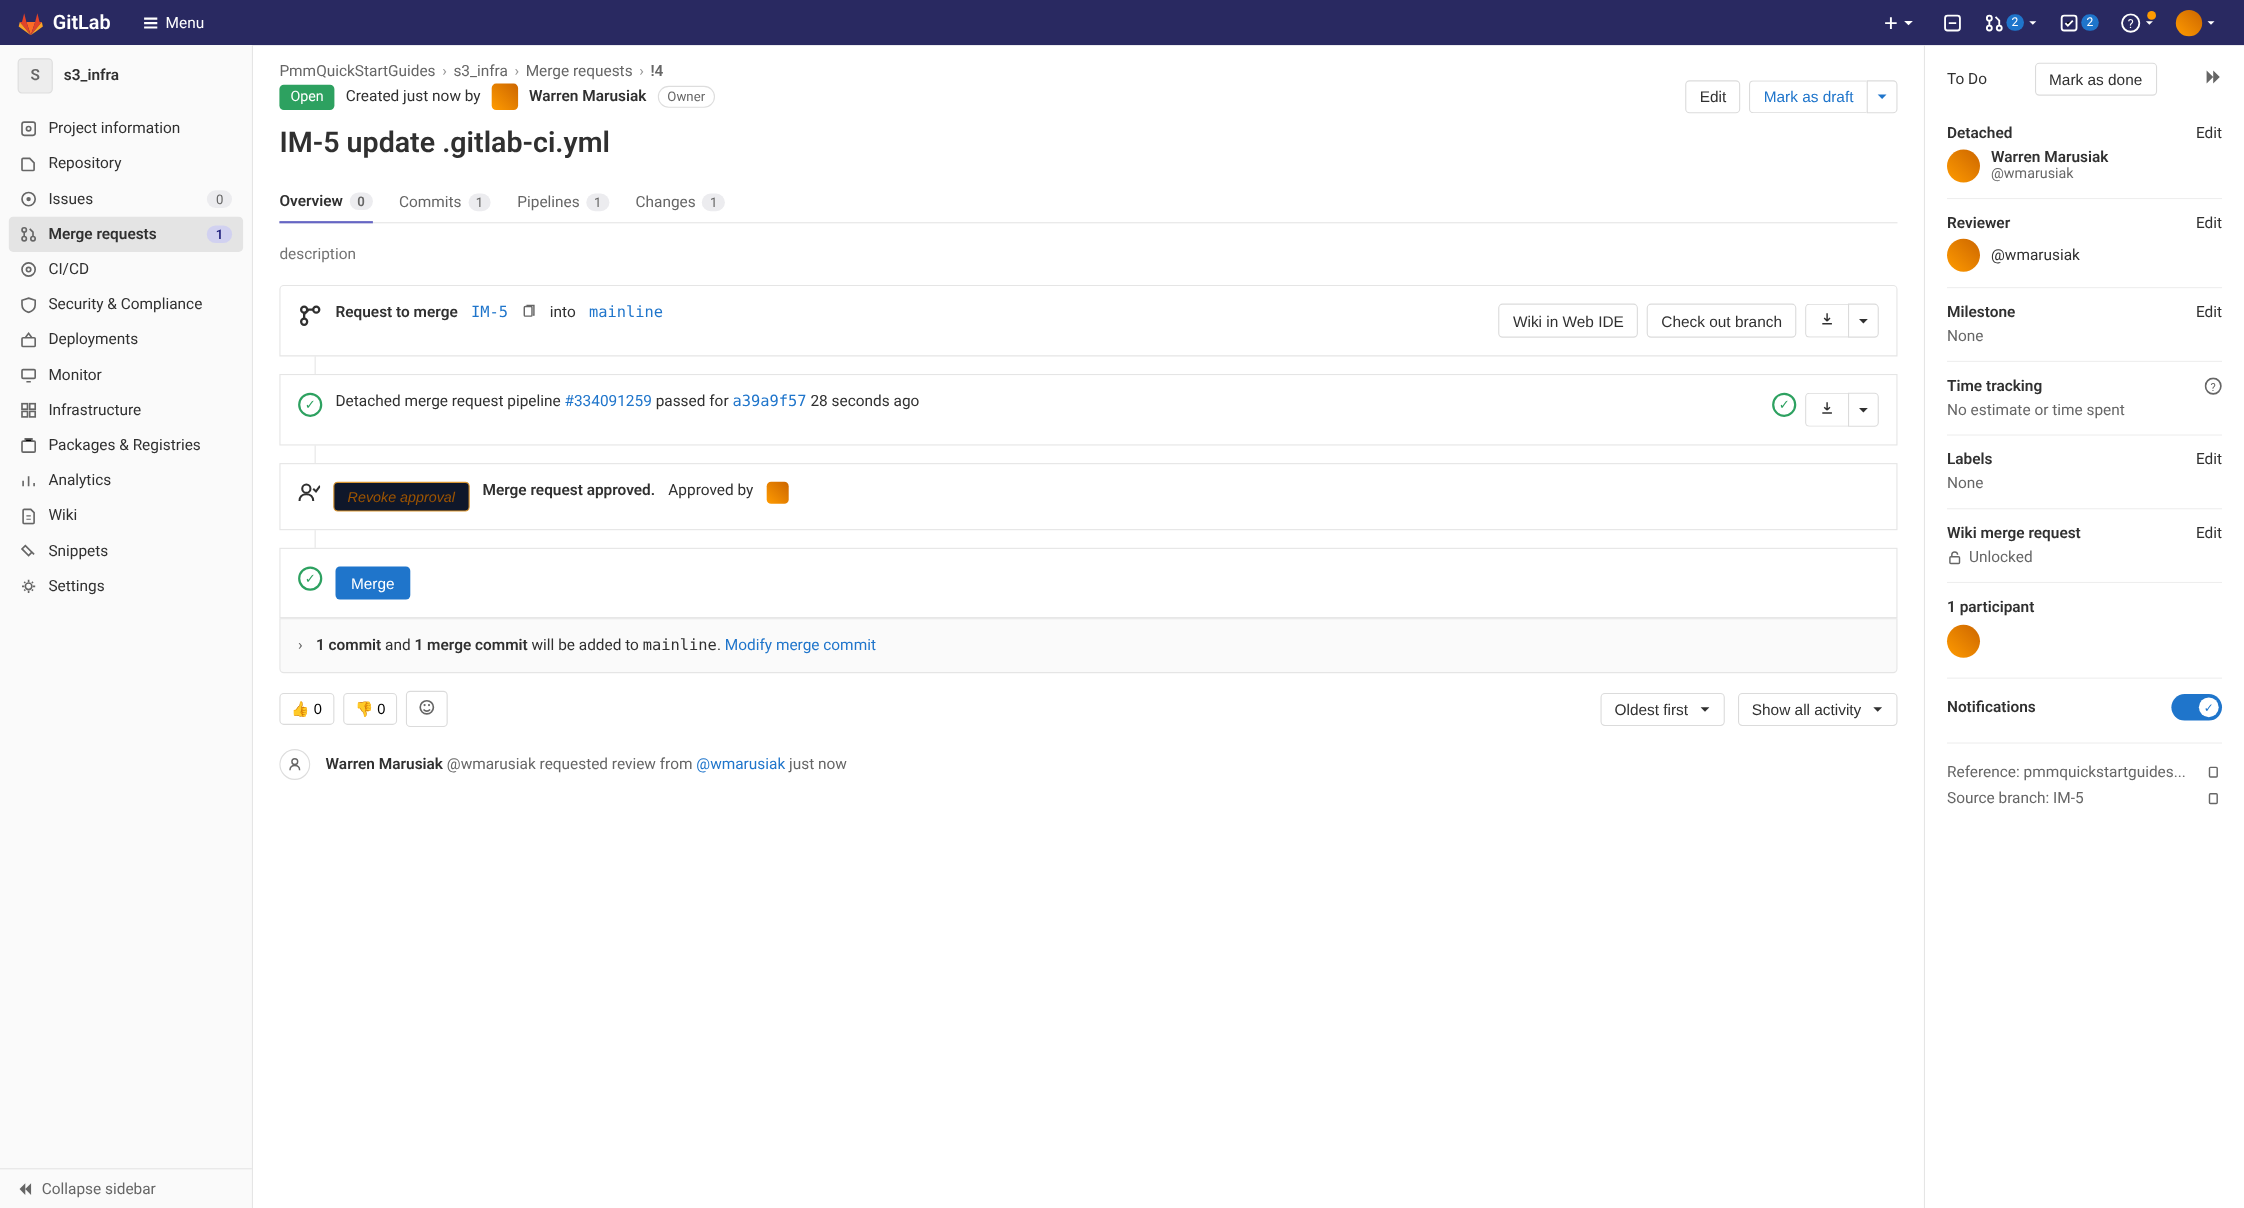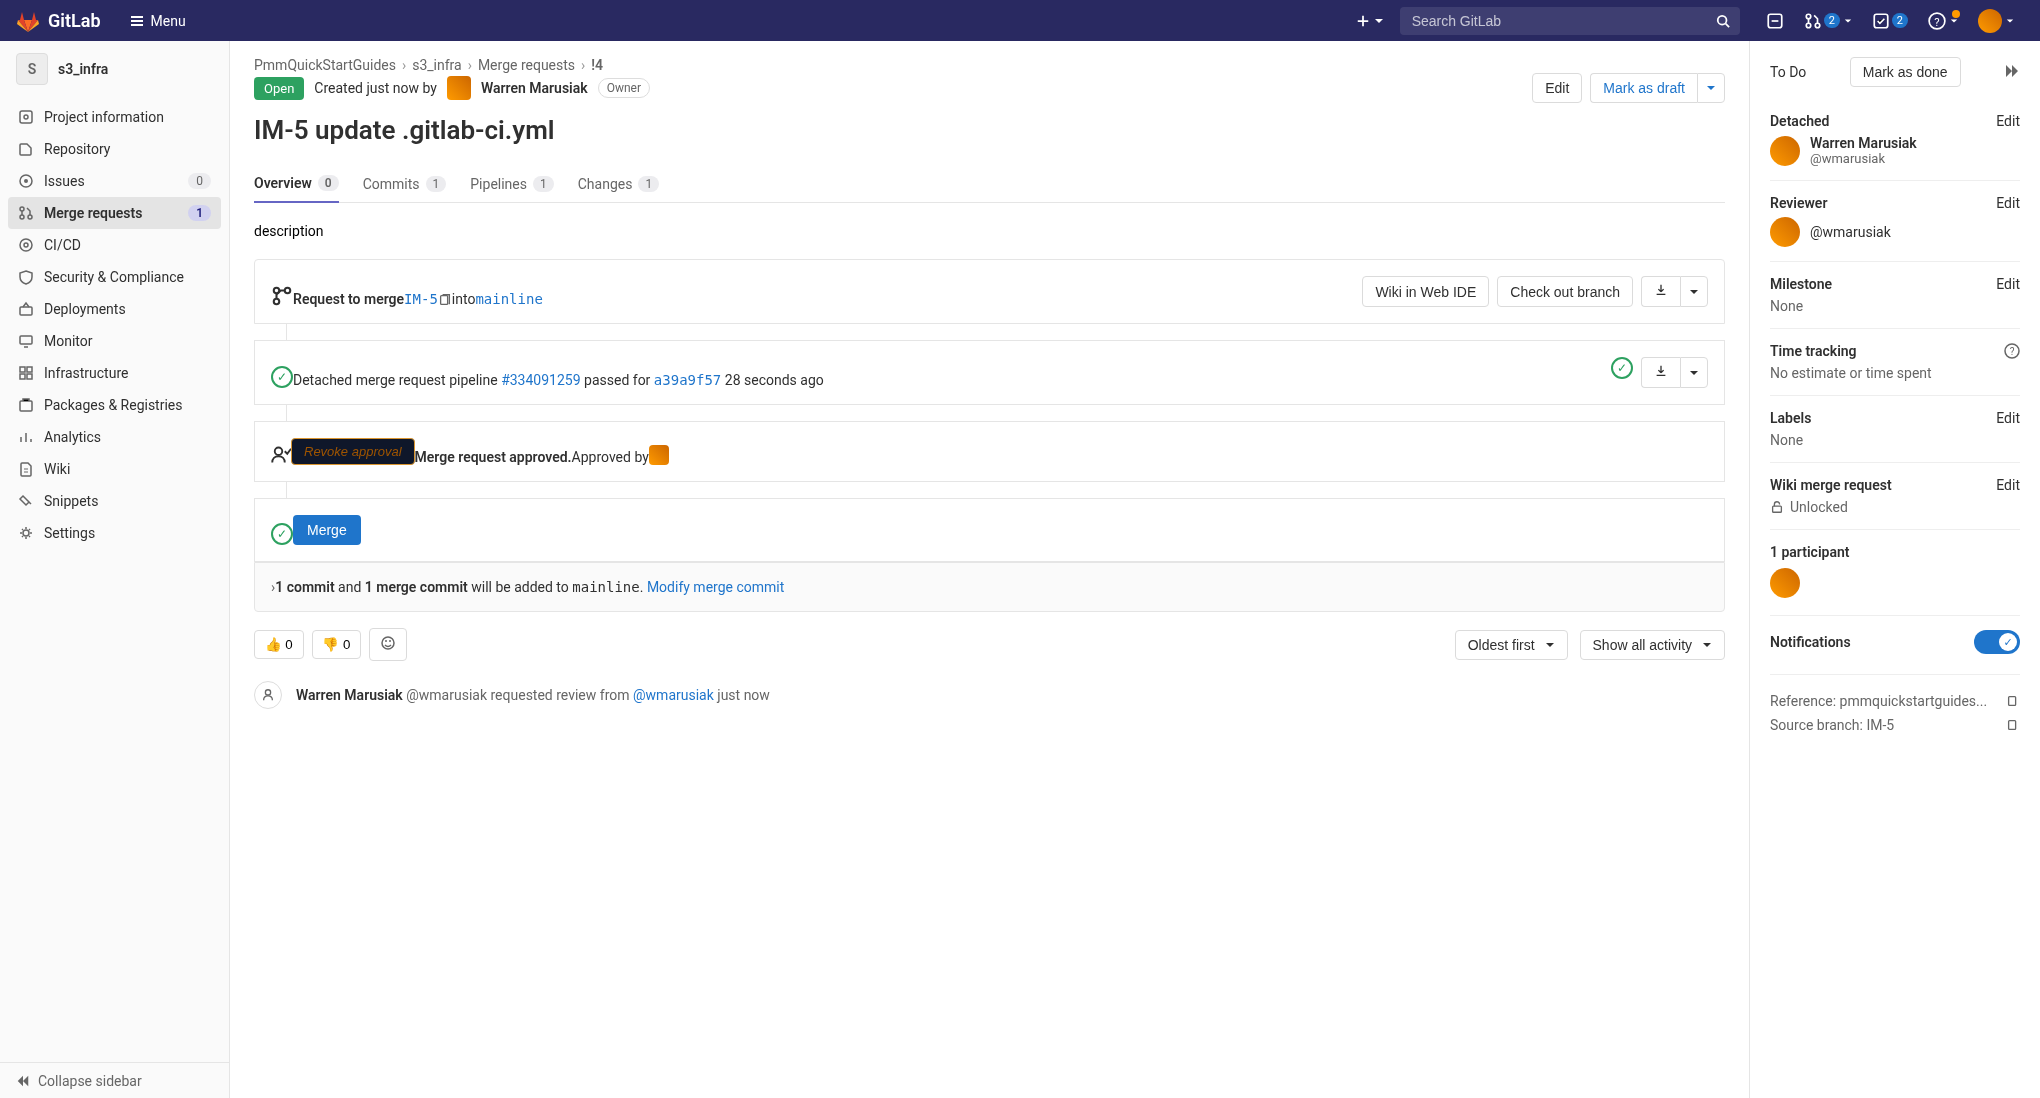--- a/index.html
+++ b/index.html
@@ -53,28 +53,28 @@
     .btn-group .btn:first-child { border-radius: 4px 0 0 4px; border-right: none; }
     .btn-group .btn:last-child { border-radius: 0 4px 4px 0; padding: 6px 8px; }
     .mr-title { font-size: 26px; font-weight: 600; margin-bottom: 20px; }
     
     
     .tabs { display: flex; gap: 24px; border-bottom: 1px solid #e5e5e5; margin-bottom: 20px; }
     .tabs .tab { padding: 10px 0; cursor: pointer; color: #666; display:flex; align-items:center; gap:6px;}
     .tabs .tab.active { color: #303030; font-weight: 600; border-bottom: 2px solid #6666c4; margin-bottom: -1px; }
     .tabs .count { background: #ececef; border-radius: 10px; font-size: 12px; padding: 1px 7px; color: #666; }
     
-    .desc-label { color: #000000; margin-bottom: 20px; }
+    .desc-label { color: #737373; margin-bottom: 20px; }
     
     
     .widget { border: 1px solid #e5e5e5; border-radius: 4px; padding: 16px; margin-bottom: 0; }
     .widget-stack .widget { border-radius: 0; }
     .widget-stack .widget:first-child { border-radius: 4px 4px 0 0; }
     .widget-stack .widget:last-child { border-radius: 0 0 4px 4px; }
-    .widget-row { display: flex; align-items: flex-end; }
+    .widget-row { display: flex; align-items: flex-start; gap: 12px; }
     .widget-row .right { margin-left: auto; display:flex; gap:8px; }
     .codelink { color: #1f75cb; font-family: monospace; }
     .code { font-family: monospace; }
     .circle-green { width: 22px; height: 22px; border: 2px solid #2da160; border-radius: 50%; display:inline-flex; align-items:center; justify-content:center; color:#2da160; font-size:12px;}
     .connector { border-left: 1px solid #e5e5e5; height: 16px; margin-left: 32px; }
     .revoke-btn { border: 1px solid #d99530; color: #9e5400; background:#0f172a; padding: 5px 12px; border-radius: 4px; cursor:pointer; font-size:13px;font-style:italic;}
     .merge-btn { background: #1f75cb; color:#fff; border:none; padding: 7px 14px; border-radius: 4px; cursor:pointer; font-size:14px;}
     .chevron-left { color:#666; cursor:pointer; }
     .link-blue { color: #1f75cb; cursor:pointer; }
     
@@ -124,27 +124,20 @@
       </svg>
     <span>Menu</span>
   </div>
   <div class="spacer"></div>
   <div class="plus-btn">
     <svg width="14" height="14" viewBox="0 0 16 16">
         <path fill="#fff" d="M7 2h2v5h5v2H9v5H7V9H2V7h5z"></path>
       </svg>
     <svg width="10" height="10" viewBox="0 0 10 10">
         <path fill="#fff" d="M1 3l4 4 4-4z"></path>
-      </svg>
-  </div>
-  <div class="search">
-    <input placeholder="Search GitLab" style="">
-    <svg class="search-icon" width="14" height="14" viewBox="0 0 16 16">
-        <circle cx="7" cy="7" r="5" fill="none" stroke="#fff" stroke-width="2"></circle>
-        <path stroke="#fff" stroke-width="2" d="M11 11l4 4"></path>
       </svg>
   </div>
   <div class="nav-icon">
     <svg width="18" height="18" viewBox="0 0 16 16">
         <rect x="2" y="2" width="12" height="12" rx="2" fill="none" stroke="#fff" stroke-width="1.5"></rect>
         <path stroke="#fff" stroke-width="1.5" d="M5 8h6"></path>
       </svg>
   </div>
   <div class="nav-icon">
     <svg width="18" height="18" viewBox="0 0 16 16">

